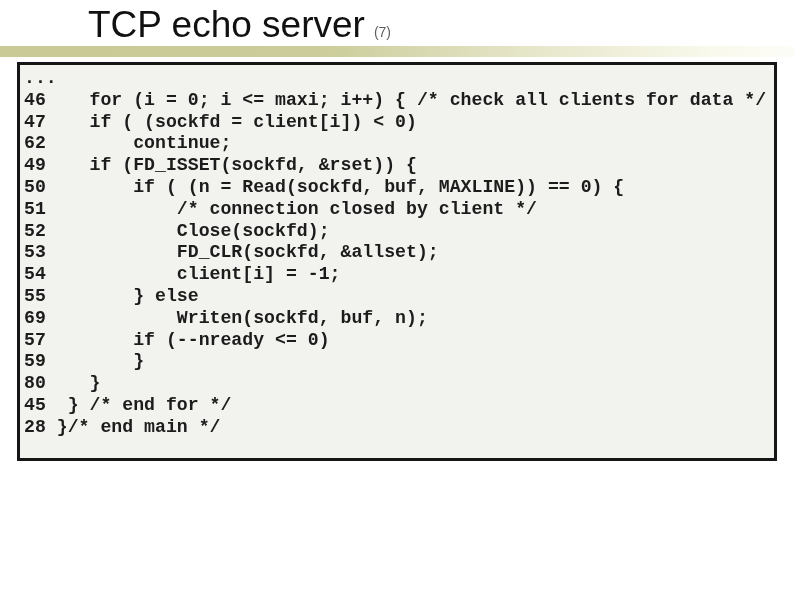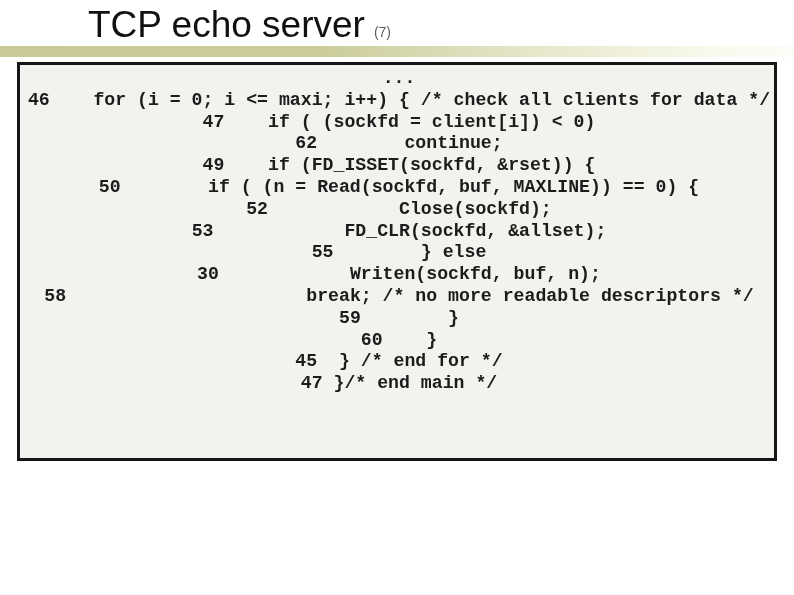--- a/index.html
+++ b/index.html
@@ -3,21 +3,21 @@
 <meta charset="utf-8">
 <style>
   * { margin: 0; padding: 0; box-sizing: border-box; }
   html, body { width: 794px; height: 595px; }
   body {
     position: relative;
     background: #ffffff;
     font-family: "Liberation Sans", sans-serif;
     overflow: hidden;
   }
-  .slide { position: absolute; inset: 0; text-align: center; }
+  .slide { position: absolute; inset: 0; }
 
   .title-row {
     position: absolute;
     left: 88px;
     top: 5px;
     white-space: nowrap;
   }
   .title-main {
     font-size: 37px;
     line-height: 1.1;
@@ -75,25 +75,27 @@
   <div class="divider-bar"></div>
 
   <div class="code-panel">
     <div class="code-block">
         <div class="code-line">...</div>
         <div class="code-line">46    for (i = 0; i &lt;= maxi; i++) { /* check all clients for data */</div>
         <div class="code-line">47    if ( (sockfd = client[i]) &lt; 0)</div>
         <div class="code-line">62        continue;</div>
         <div class="code-line">49    if (FD_ISSET(sockfd, &amp;rset)) {</div>
         <div class="code-line">50        if ( (n = Read(sockfd, buf, MAXLINE)) == 0) {</div>
+        <div class="code-line">51            /* connection closed by client */</div>
         <div class="code-line">52            Close(sockfd);</div>
         <div class="code-line">53            FD_CLR(sockfd, &amp;allset);</div>
+        <div class="code-line">54            client[i] = -1;</div>
         <div class="code-line">55        } else</div>
-        <div class="code-line">30            Writen(sockfd, buf, n);</div>
-        <div class="code-line">58                      break; /* no more readable descriptors */</div>
+        <div class="code-line">69            Writen(sockfd, buf, n);</div>
+        <div class="code-line">57        if (--nready &lt;= 0)</div>
         <div class="code-line">59        }</div>
-        <div class="code-line">60    }</div>
+        <div class="code-line">80    }</div>
         <div class="code-line">45  } /* end for */</div>
-        <div class="code-line">47 }/* end main */</div>
+        <div class="code-line">28 }/* end main */</div>
       </div>
   </div>
 
 </div>
 
 </body></html>

